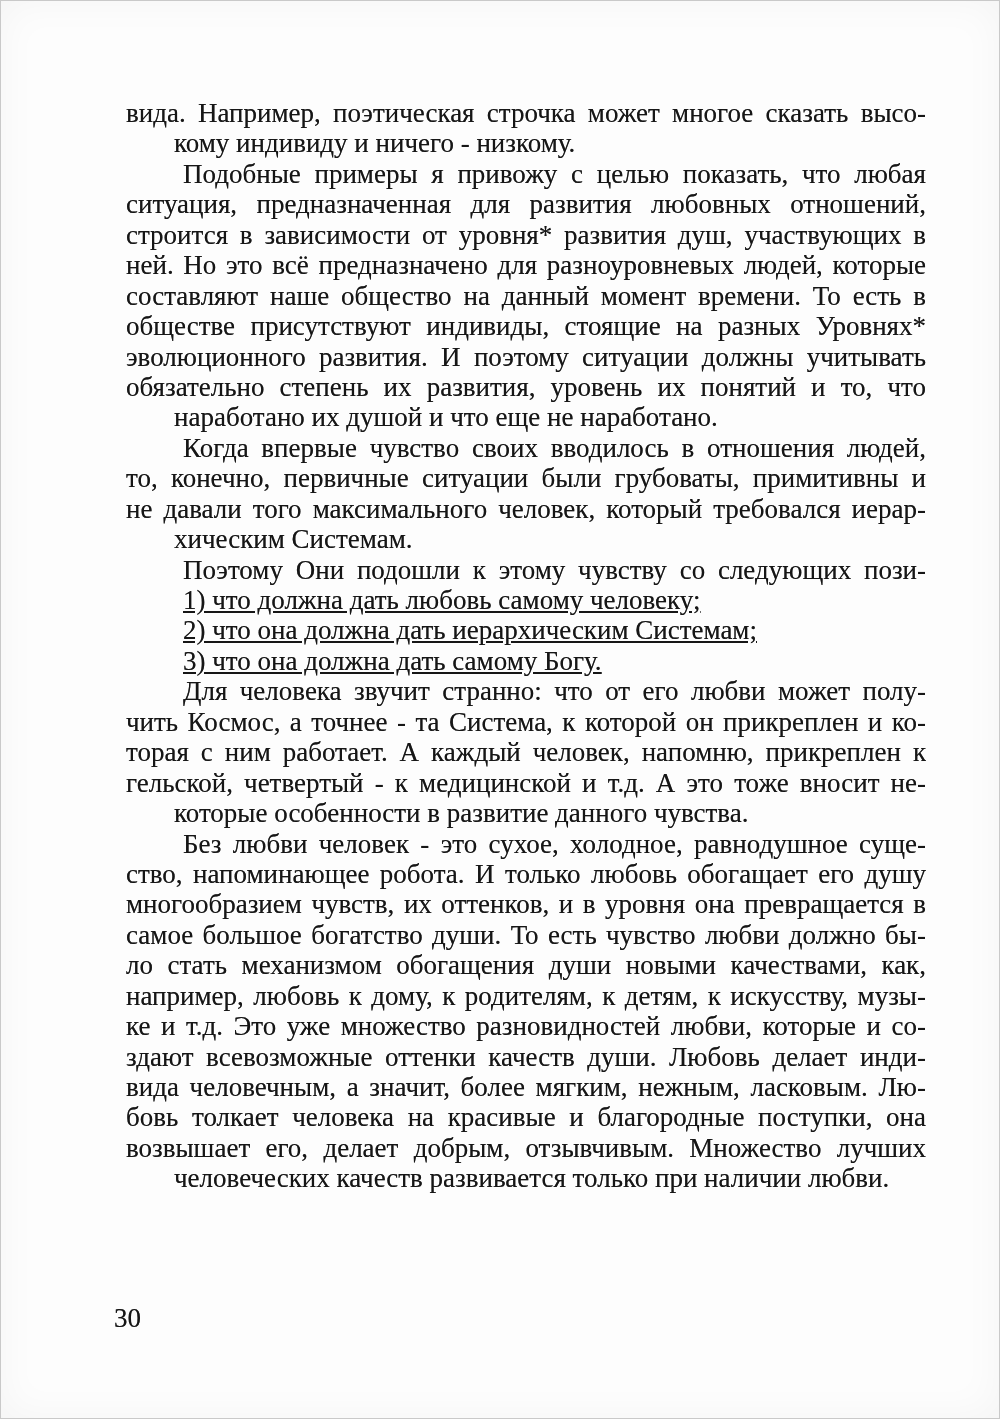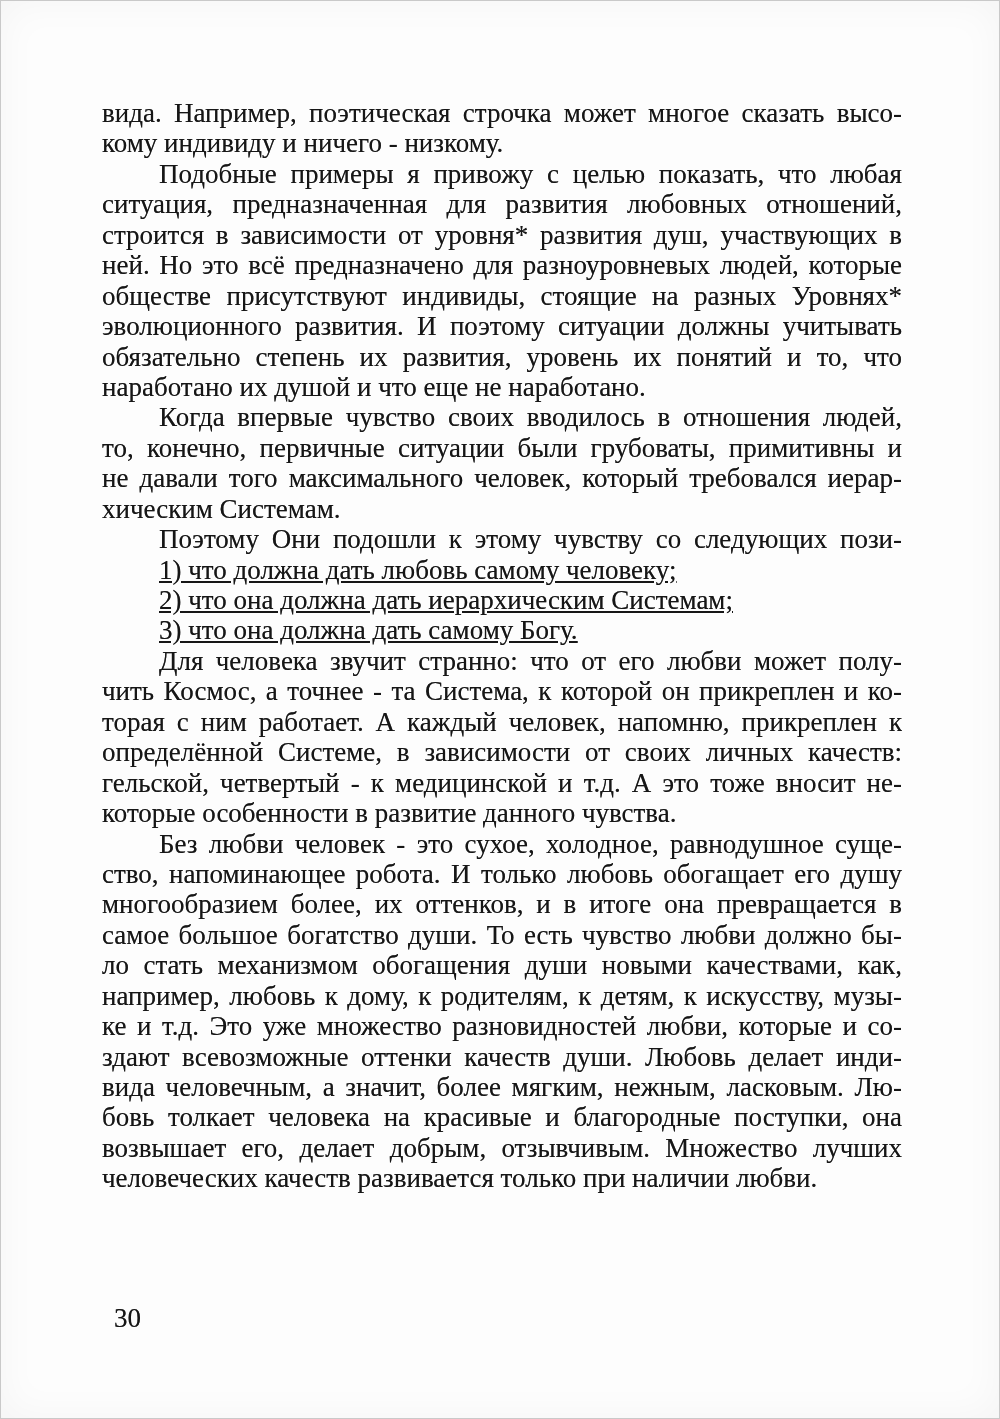--- a/index.html
+++ b/index.html
@@ -15,36 +15,37 @@
   }
   .page {
     position: absolute;
     inset: 0;
     box-sizing: border-box;
     border: 1px solid #c9c9c9;
     box-shadow: inset 0 0 40px rgba(0,0,0,0.04);
   }
   .text-block {
     position: absolute;
-    left: 101px;
+    left: 125px;
     top: 97px;
     width: 800px;
   }
   .line {
     height: 30.45px;
     line-height: 30.45px;
     font-size: 27px;
     overflow: hidden;
     text-align: justify;
     text-align-last: justify;
     text-shadow: 0 0 0.6px rgba(0,0,0,0.55);
     white-space: normal;
   }
   .line.last {
     text-align-last: left;
+    margin-left: 48px;
   }
   .line.indent {
     text-indent: 57px;
   }
   .line.list {
     text-align-last: left;
     padding-left: 57px;
     box-sizing: border-box;
     text-decoration: underline;
   }
@@ -64,41 +65,41 @@
 <body style="background: rgb(253, 253, 253); color: rgb(22, 22, 22);">
 
 <div class="page" style="border-color: rgb(201, 201, 201);">
   <div class="text-block">
       <div class="line">вида. Например, поэтическая строчка может многое сказать высо-</div>
       <div class="line last">кому индивиду и ничего - низкому.</div>
       <div class="line indent">Подобные примеры я привожу с целью показать, что любая</div>
       <div class="line">ситуация, предназначенная для развития любовных отношений,</div>
       <div class="line">строится в зависимости от уровня* развития душ, участвующих в</div>
       <div class="line">ней. Но это всё предназначено для разноуровневых людей, которые</div>
+      <div class="line">составляют наше общество на данный момент времени. То есть в</div>
       <div class="line">обществе присутствуют индивиды, стоящие на разных Уровнях*</div>
       <div class="line">эволюционного развития. И поэтому ситуации должны учитывать</div>
       <div class="line">обязательно степень их развития, уровень их понятий и то, что</div>
       <div class="line last">наработано их душой и что еще не наработано.</div>
       <div class="line indent">Когда впервые чувство своих вводилось в отношения людей,</div>
       <div class="line">то, конечно, первичные ситуации были грубоваты, примитивны и</div>
       <div class="line">не давали того максимального человек, который требовался иерар-</div>
       <div class="line last">хическим Системам.</div>
       <div class="line indent">Поэтому Они подошли к этому чувству со следующих пози-</div>
       <div class="line list">1) что должна дать любовь самому человеку;</div>
       <div class="line list">2) что она должна дать иерархическим Системам;</div>
       <div class="line list">3) что она должна дать самому Богу.</div>
       <div class="line indent">Для человека звучит странно: что от его любви может полу-</div>
       <div class="line">чить Космос, а точнее - та Система, к которой он прикреплен и ко-</div>
       <div class="line">торая с ним работает. А каждый человек, напомню, прикреплен к</div>
-      <div class="line">определённой Системе, в зависимости от своих личных качеств:</div>
       <div class="line">гельской, четвертый - к медицинской и т.д. А это тоже вносит не-</div>
       <div class="line last">которые особенности в развитие данного чувства.</div>
       <div class="line indent">Без любви человек - это сухое, холодное, равнодушное суще-</div>
       <div class="line">ство, напоминающее робота. И только любовь обогащает его душу</div>
-      <div class="line">многообразием более, их оттенков, и в итоге она превращается в</div>
+      <div class="line">многообразием чувств, их оттенков, и в уровня она превращается в</div>
       <div class="line">самое большое богатство души. То есть чувство любви должно бы-</div>
       <div class="line">ло стать механизмом обогащения души новыми качествами, как,</div>
       <div class="line">например, любовь к дому, к родителям, к детям, к искусству, музы-</div>
       <div class="line">ке и т.д. Это уже множество разновидностей любви, которые и со-</div>
       <div class="line">здают всевозможные оттенки качеств души. Любовь делает инди-</div>
       <div class="line">вида человечным, а значит, более мягким, нежным, ласковым. Лю-</div>
       <div class="line">бовь толкает человека на красивые и благородные поступки, она</div>
       <div class="line">возвышает его, делает добрым, отзывчивым. Множество лучших</div>
       <div class="line last">человеческих качеств развивается только при наличии любви.</div>
     </div>

